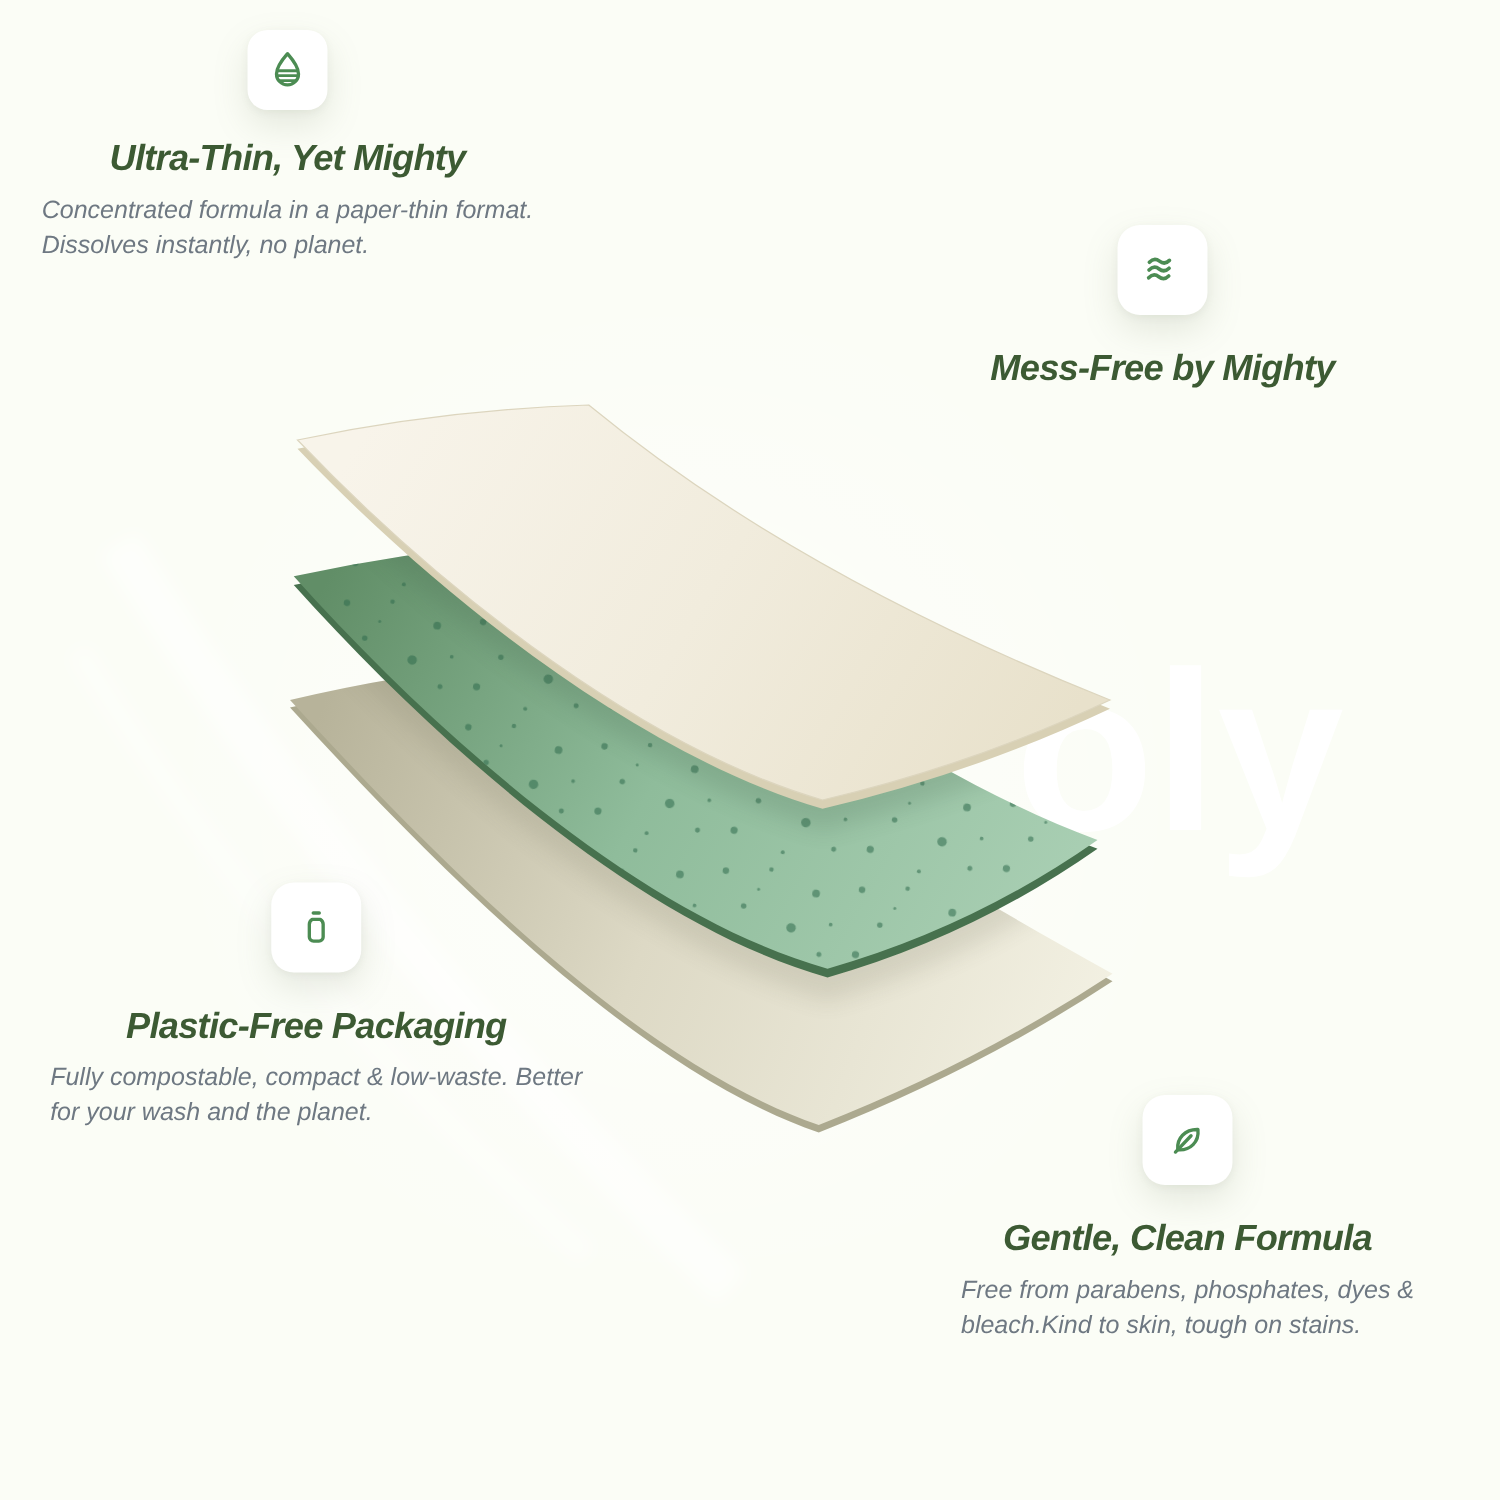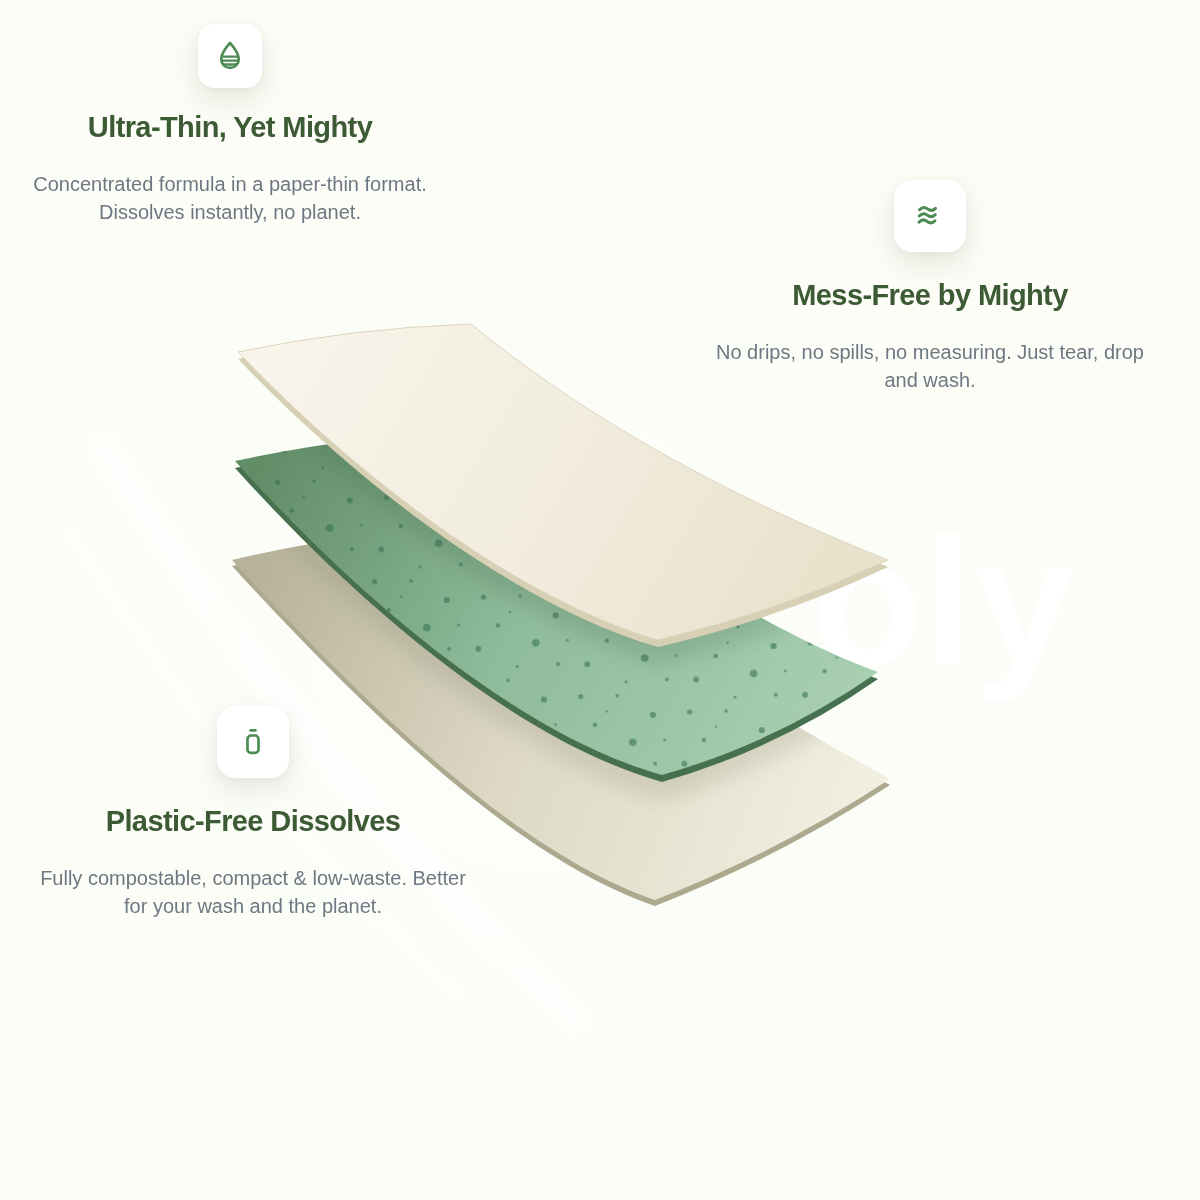--- a/index.html
+++ b/index.html
@@ -13,21 +13,22 @@
     position:relative;
     width:1200px;height:1200px;
     overflow:hidden;
     background:var(--bg);
     font-family:"Liberation Sans","DejaVu Sans",sans-serif;
   }
   .scene{position:absolute;left:0;top:0;width:1200px;height:1200px;}
   .feature{
     position:absolute;
     display:flex;flex-direction:column;align-items:center;
-    text-align:center;
+    text-align:left;
+    font-style:italic;
   }
   .f1{left:10px;  top:24px;  width:440px;}
   .f2{left:670px; top:180px; width:520px;}
   .f3{left:13px;  top:706px; width:480px;}
   .f4{left:715px; top:876px; width:470px;}
   .icon-card{
     width:72px;height:72px;border-radius:18px;
     background:#FFFFFF;
     box-shadow:0 12px 28px rgba(125,140,110,.18),0 2px 6px rgba(125,140,110,.08);
     display:flex;align-items:center;justify-content:center;
@@ -35,21 +36,21 @@
   .f1 .icon-card{width:64px;height:64px;border-radius:16px;}
   .icon-card svg{width:34px;height:34px;stroke:var(--icon-green);fill:none;
     stroke-width:1.9;stroke-linecap:round;stroke-linejoin:round;}
   .feature-title{
     margin:27px 0 0 0;
     font-size:29px;font-weight:bold;letter-spacing:-0.6px;
     color:var(--heading);
   }
   .f1 .feature-title{margin-top:23px;}
   .feature-body{
-    margin-top:26px;
+    margin-top:10px;
     font-size:20px;line-height:28px;
     color:var(--body);
   }
   .feature-body div{white-space:nowrap;}
   .wm-text{
     font-family:"Liberation Sans","DejaVu Sans",sans-serif;
     font-weight:bold;
   }
 </style>
 </head>
@@ -166,34 +167,43 @@
 
   <section class="feature f2">
     <div class="icon-card">
       <svg viewBox="0 0 24 24" style="stroke-width:2.1">
         <path d="M4.6 7.6 c1.8-1.9 3.8-2.1 5.7-0.6 c1.9 1.5 3.9 1.3 5.6-0.4"></path>
         <path d="M4.4 12.0 c1.8-1.9 3.8-2.1 5.7-0.6 c1.9 1.5 3.9 1.3 5.6-0.4"></path>
         <path d="M4.2 16.4 c1.8-1.9 3.8-2.1 5.7-0.6 c1.9 1.5 3.9 1.3 5.6-0.4"></path>
       </svg>
     </div>
     <h2 class="feature-title">Mess-Free by Mighty</h2>
-    <div class="feature-body">
-      <div>No drips, no spills, no measuring. Just tear, drop</div>
-      <div>and wash.</div>
-    </div>
   </section>
 
   <section class="feature f3">
     <div class="icon-card">
       <svg viewBox="0 0 24 24">
         <line x1="10.3" y1="3.8" x2="13.7" y2="3.8"></line>
         <path d="M9.7 7.4 h4.6 c1 0.7 1.6 1.5 1.6 2.7 v7.2 a2.4 2.4 0 0 1 -2.4 2.4 h-3 a2.4 2.4 0 0 1 -2.4 -2.4 v-7.2 c0 -1.2 0.6 -2 1.6 -2.7 Z"></path>
       </svg>
     </div>
-    <h2 class="feature-title">Plastic-Free Dissolves</h2>
+    <h2 class="feature-title">Plastic-Free Packaging</h2>
     <div class="feature-body">
       <div>Fully compostable, compact &amp; low-waste. Better</div>
       <div>for your wash and the planet.</div>
     </div>
   </section>
 
+  <section class="feature f4">
+    <div class="icon-card">
+      <svg viewBox="0 0 24 24">
+        <path d="M6.5 17.5 C5.8 11 10.6 5.9 17.9 6.1 C18.6 12.9 13.7 18.1 6.5 17.5 Z"></path>
+        <line x1="5.2" y1="18.8" x2="14.0" y2="9.6"></line>
+      </svg>
+    </div>
+    <h2 class="feature-title">Gentle, Clean Formula</h2>
+    <div class="feature-body">
+      <div>Free from parabens, phosphates, dyes &amp;</div>
+      <div>bleach.Kind to skin, tough on stains.</div>
+    </div>
+  </section>
 
 </div>
 
 </body></html>

